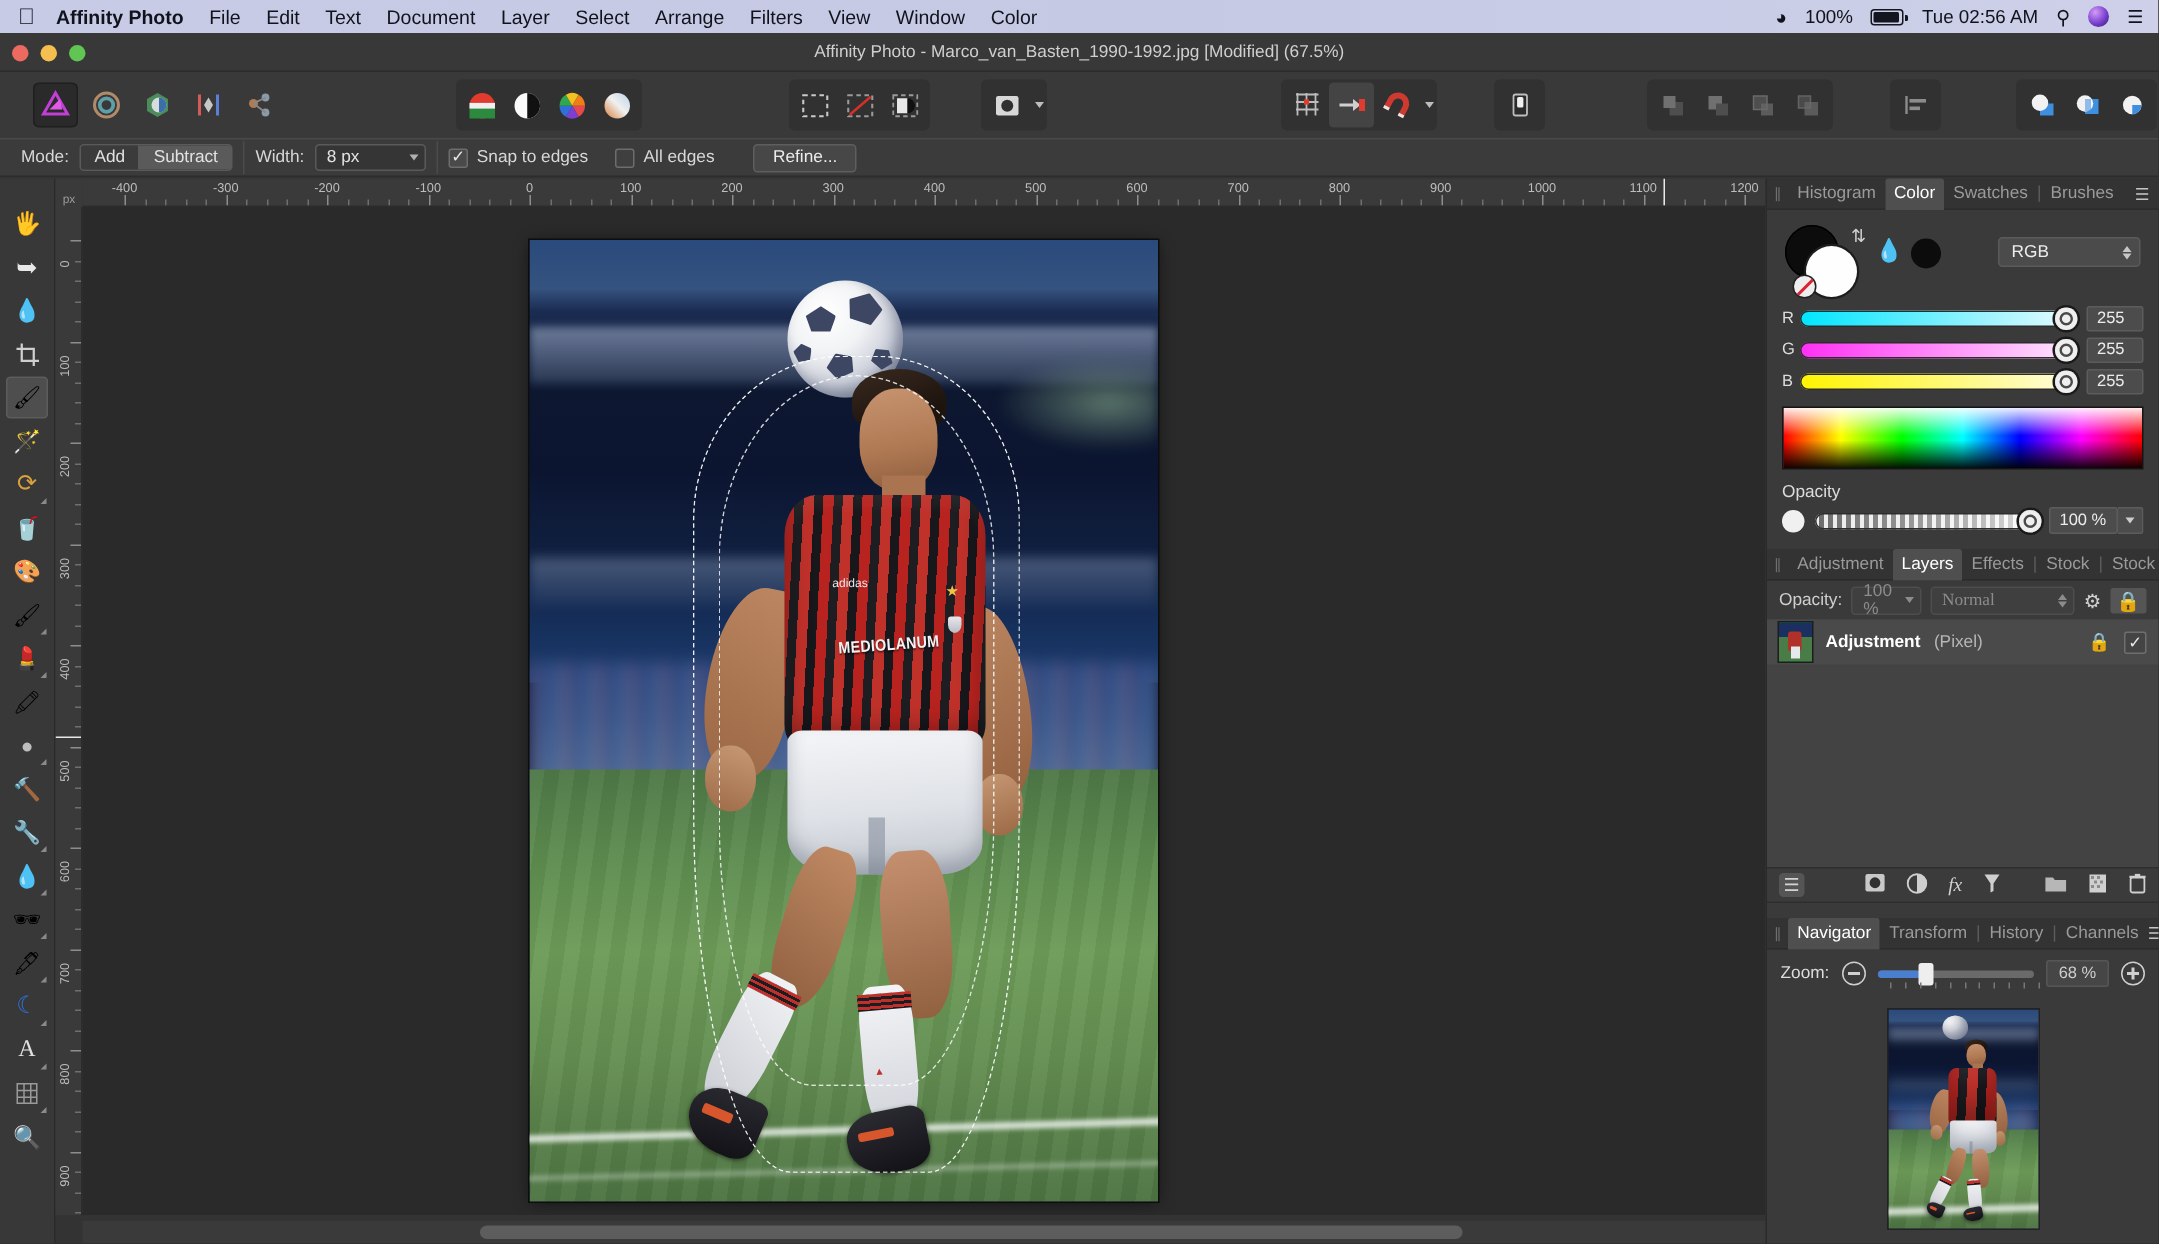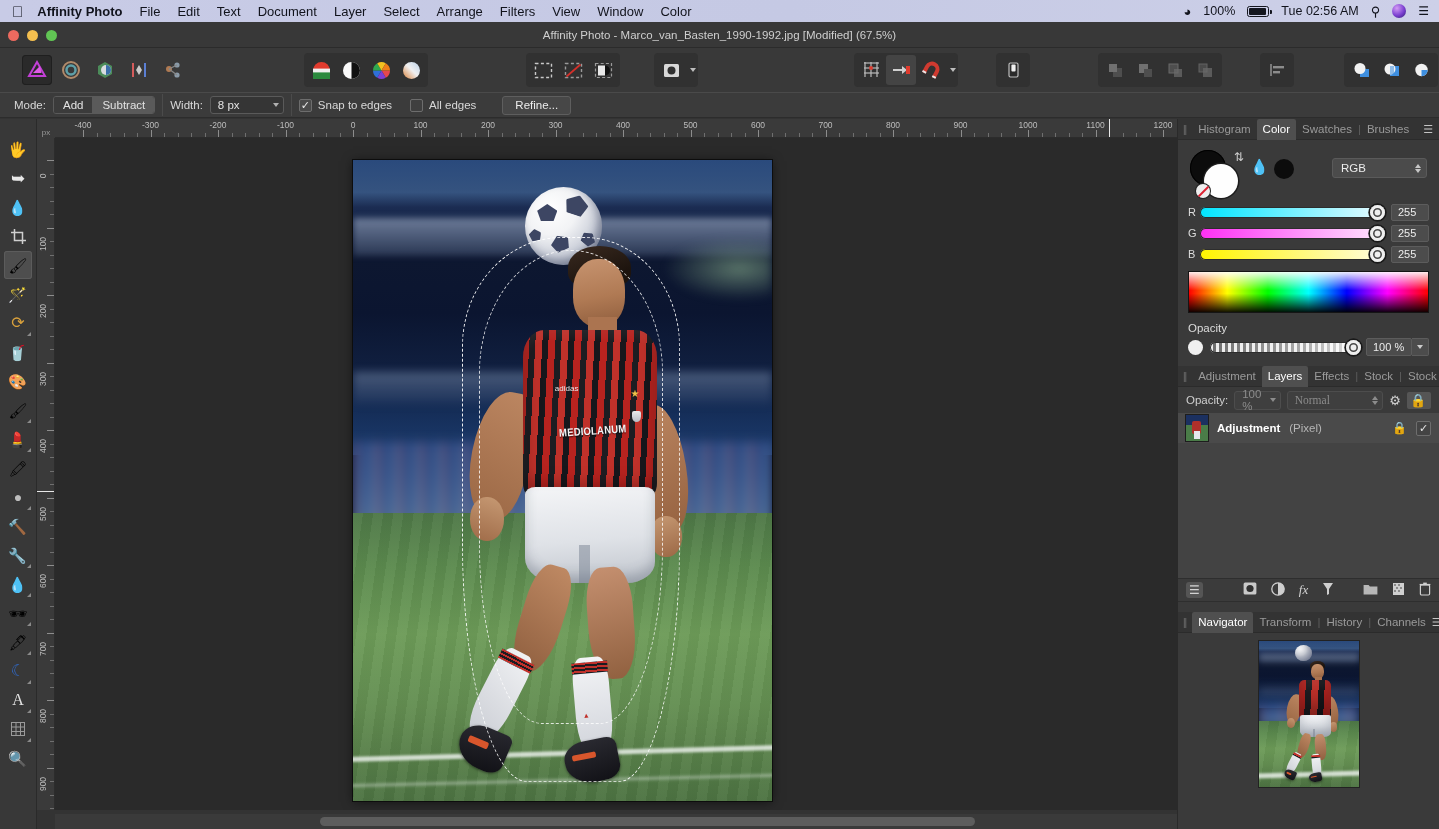--- a/index.html
+++ b/index.html
@@ -1039,20 +1039,41 @@
       <span class="grip">||</span>
       <span class="tab active">Navigator</span>
       <span class="tab">Transform</span>
       <span class="sep">|</span>
       <span class="tab">History</span>
       <span class="sep">|</span>
       <span class="tab">Channels</span>
       <span class="burger">☰</span>
     </div>
 
+    <div class="navzoom">
+      <span>Zoom:</span>
+      <span class="circbtn"></span>
+      <span class="zslider" id="zslider">
+        <i class="fill"></i>
+          <i class="knob"></i>
+      <i class="ztick" style="left: 8%;"></i>
+          <i class="ztick" style="left: 17.5%;"></i>
+          <i class="ztick" style="left: 27%;"></i>
+          <i class="ztick" style="left: 36.5%;"></i>
+          <i class="ztick" style="left: 46%;"></i>
+          <i class="ztick" style="left: 55.5%;"></i>
+          <i class="ztick" style="left: 65%;"></i>
+          <i class="ztick" style="left: 74.5%;"></i>
+          <i class="ztick" style="left: 84%;"></i>
+          <i class="ztick" style="left: 93.5%;"></i>
+          <i class="ztick" style="left: 103%;"></i>
+        </span>
+      <span class="zbox">68 %</span>
+      <span class="circbtn plus"></span>
+    </div>
 
     <div class="navthumb">
       <div class="photo" style="position:absolute;inset:0;">
         <div class="sky"></div>
           <div class="sky-band"></div>
           <div class="sky-band2"></div>
         <div class="crowd"></div>
           <div class="pitch"></div>
           <div class="pline"></div>
         <div class="ball" style="left:36%;top:3%;width:17%;height:11%;"></div>

